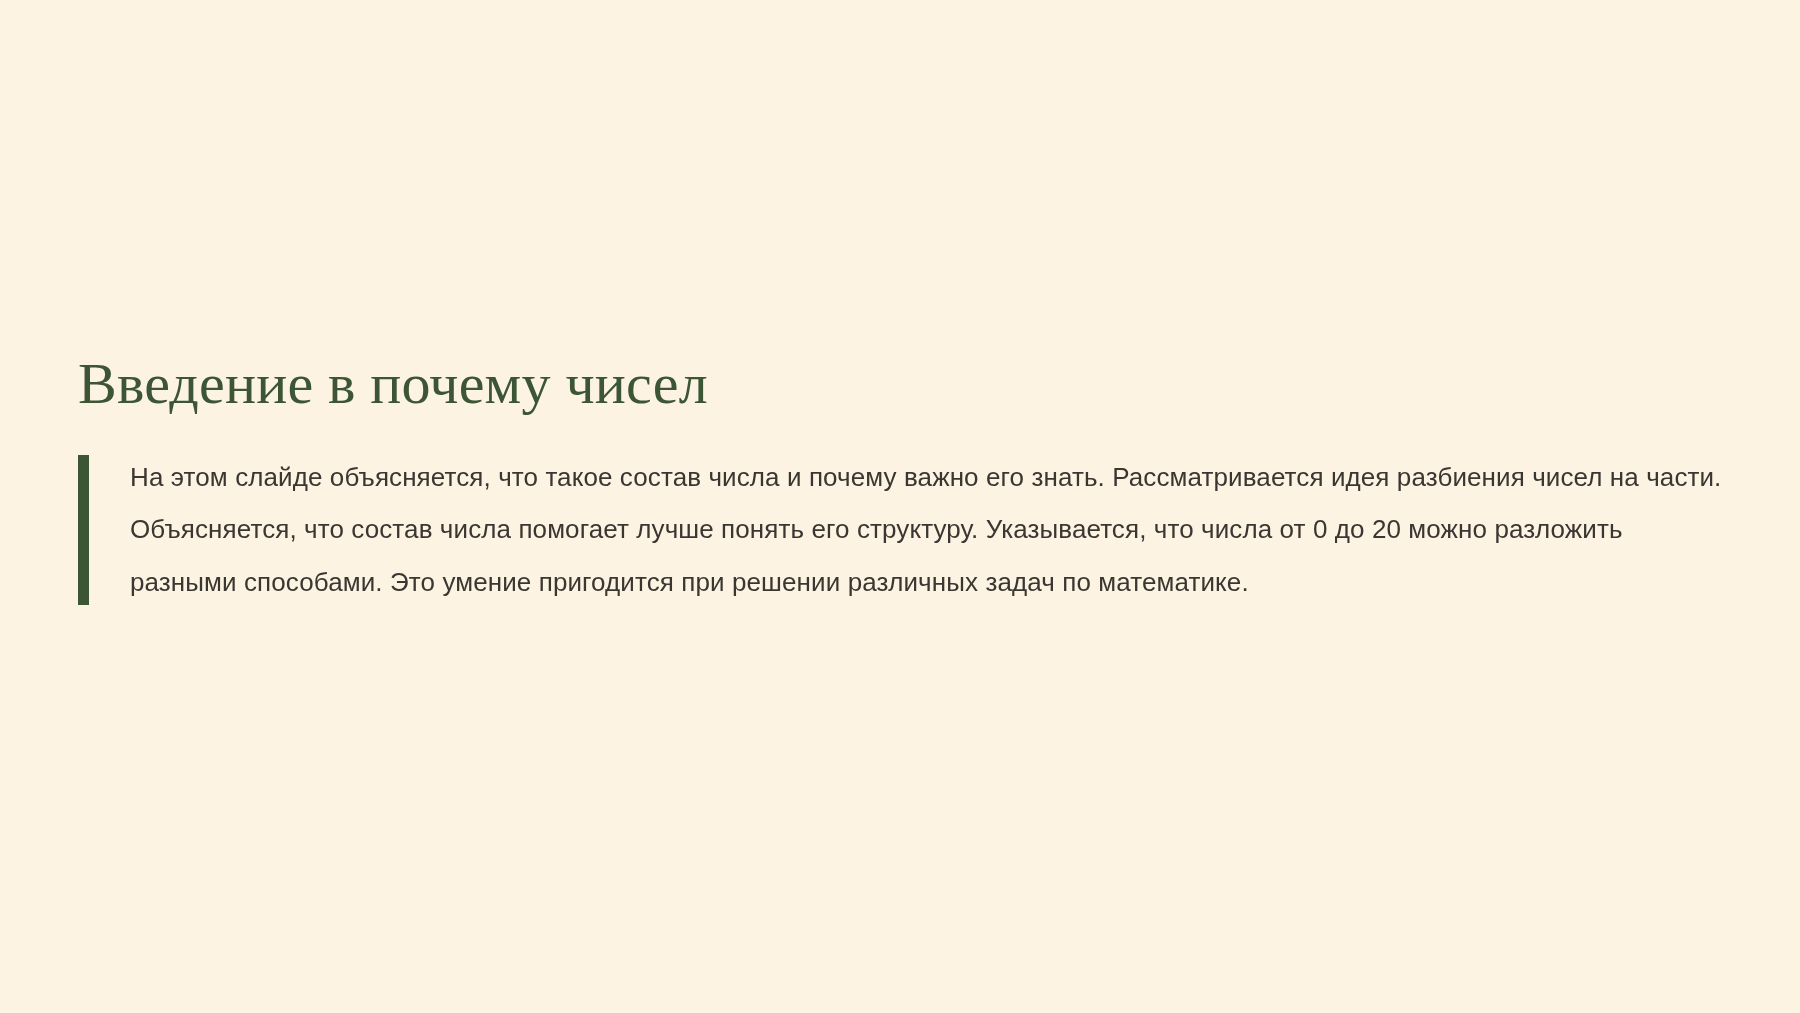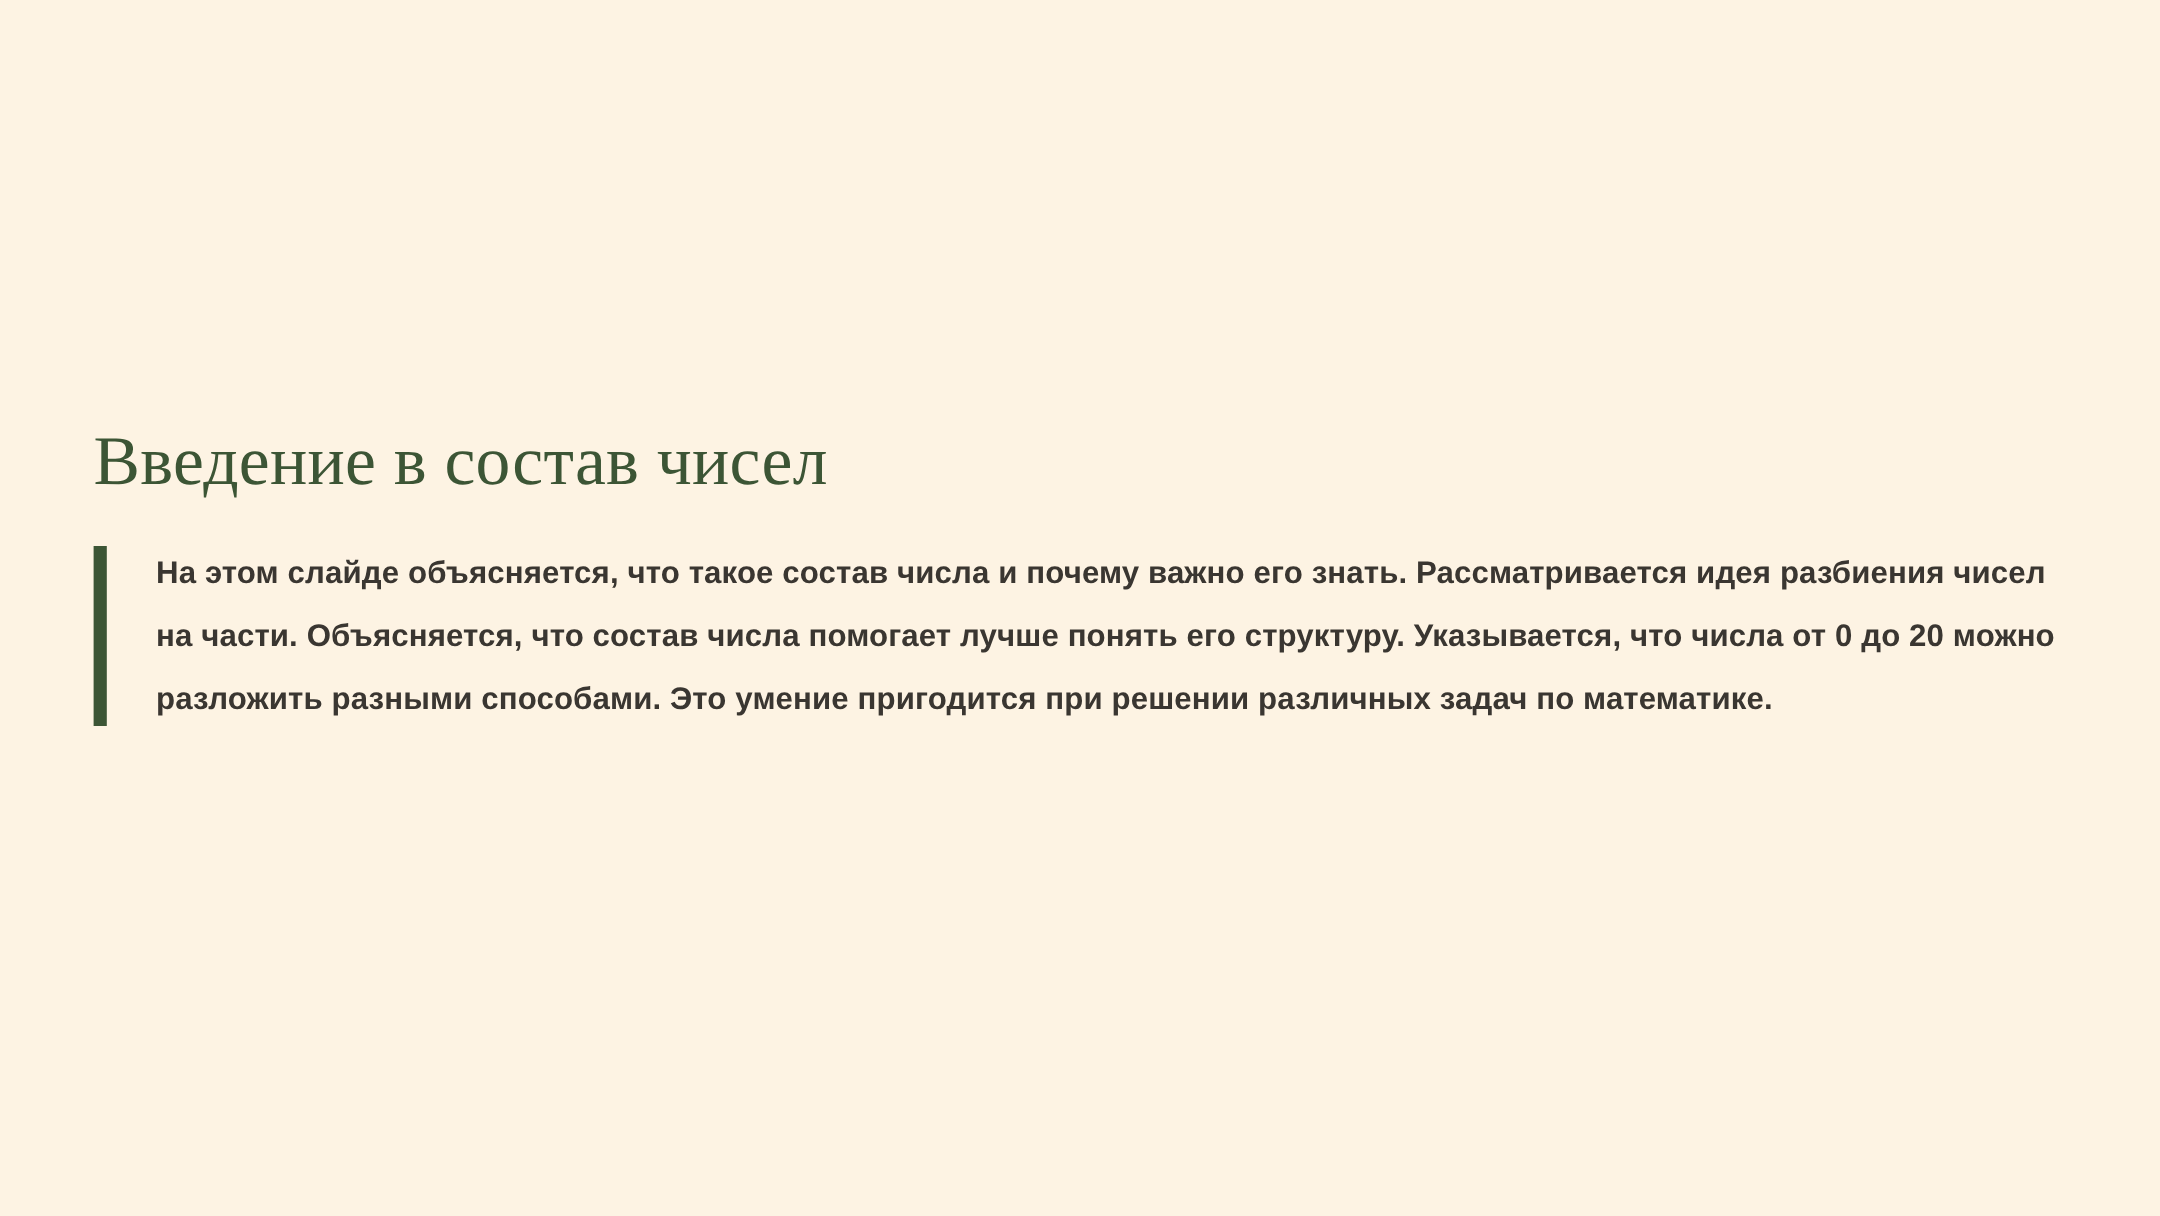--- a/index.html
+++ b/index.html
@@ -56,36 +56,36 @@
     top: 4px;
     bottom: 4px;
     width: 11px;
     background: #3C5535;
   }
 
   .body-text {
     margin: 0;
     font-family: "Liberation Sans", "DejaVu Sans", sans-serif;
     font-size: 26px;
-    font-weight: 700;
+    font-weight: 400;
     line-height: 2.02;
     color: #3A3631;
     text-align: left;
     letter-spacing: 0.1px;
     max-width: 1625px;
   }
 </style>
 </head>
 <body>
 
 <div class="slide">
 
   <div class="slide-body">
 
-    <h1 class="slide-title">Введение в состав чисел</h1>
+    <h1 class="slide-title">Введение в почему чисел</h1>
 
     <div class="content-block">
       <span class="accent-bar"></span>
       <p class="body-text">На этом слайде объясняется, что такое состав числа и почему важно его знать. Рассматривается идея разбиения чисел на части. Объясняется, что состав числа помогает лучше понять его структуру. Указывается, что числа от 0 до 20 можно разложить разными способами. Это умение пригодится при решении различных задач по математике.</p>
     </div>
 
   </div>
 
 </div>
 

